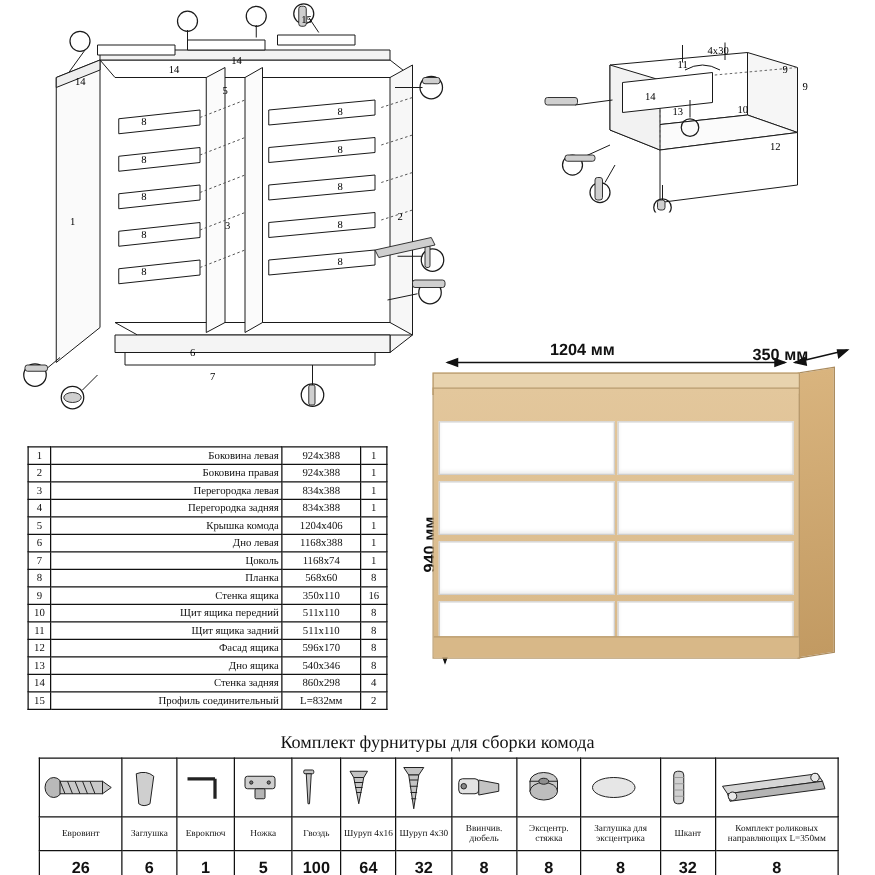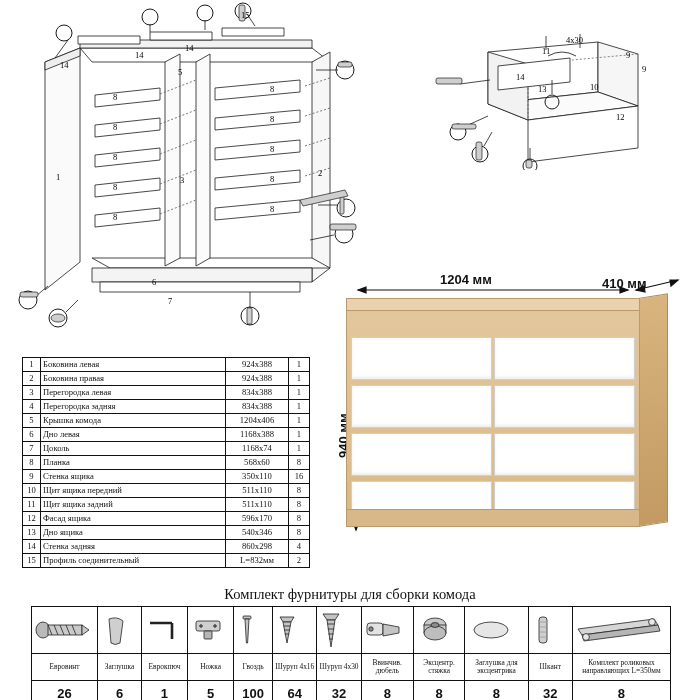--- a/index.html
+++ b/index.html
@@ -30,21 +30,21 @@
   .drw{position:absolute;left:0;width:100%;height:41px;}
   .drw .half{position:absolute;top:0;height:41px;width:49%;background:#ffffff;border:1px solid #cfcfcf;box-shadow:inset 0 -2px 3px rgba(0,0,0,.07);}
   .drw .half.l{left:0;}
   .drw .half.r{right:0;}
   .plinth{position:absolute;left:0;bottom:0;width:292px;height:16px;background:#d8b888;border-top:1px solid #b89a6d;}
 
   
   .parts{position:absolute;left:22px;top:357px;width:288px;border-collapse:collapse;font-size:8.6px;}
   .parts td{border:1px solid #111;padding:1px 2px;height:11px;line-height:11px;}
   .parts td.n{width:13px;text-align:center;}
-  .parts td.nm{text-align:left;}
+  .parts td.nm{text-align:right;}
   .parts td.sz{width:58px;text-align:center;}
   .parts td.q{width:16px;text-align:center;}
 
   
   .kit-title{position:absolute;left:0;top:586px;width:700px;text-align:center;font-size:14.5px;font-family:"Liberation Serif",serif;}
   .kit{position:absolute;left:31px;top:606px;width:640px;border-collapse:collapse;font-size:7.6px;}
   .kit td{border:1px solid #111;text-align:center;vertical-align:middle;}
   .kit tr.icons td{height:44px;}
   .kit tr.labels td{height:26px;font-size:7.4px;line-height:8.4px;padding:0 1px;}
   .kit tr.counts td{height:22px;font-size:13px;font-weight:bold;font-family:"Liberation Sans",sans-serif;}
@@ -208,21 +208,21 @@
     <span class="num" style="left:196px;top:30px;">9</span>
     <span class="num" style="left:212px;top:44px;">9</span>
     <span class="num" style="left:86px;top:52px;">14</span>
     <span class="num" style="left:160px;top:62px;">10</span>
     <span class="num" style="left:108px;top:64px;">13</span>
     <span class="num" style="left:186px;top:92px;">12</span>
   </div>
 
   <div class="photo-wrap">
     <div class="dim-top" style="left:110px;top:4px;">1204 мм</div>
-    <div class="dim-top" style="left:272px;top:8px;">410 мм</div>
+    <div class="dim-top" style="left:272px;top:8px;">350 мм</div>
     <div class="dim-left" style="left:6px;top:190px;">940 мм</div>
 
     <svg width="360" height="290" viewBox="0 0 360 290" style="position:absolute;left:0;top:0;">
       <g stroke="#111" stroke-width="1.2" fill="none">
         <line x1="28" y1="22" x2="298" y2="22"></line>
         <polygon points="28,22 36,19 36,25" fill="#111"></polygon>
         <polygon points="298,22 290,19 290,25" fill="#111"></polygon>
         <line x1="306" y1="22" x2="348" y2="12"></line>
         <polygon points="306,22 314,18 315,24" fill="#111"></polygon>
         <polygon points="348,12 340,12 341,18" fill="#111"></polygon>

